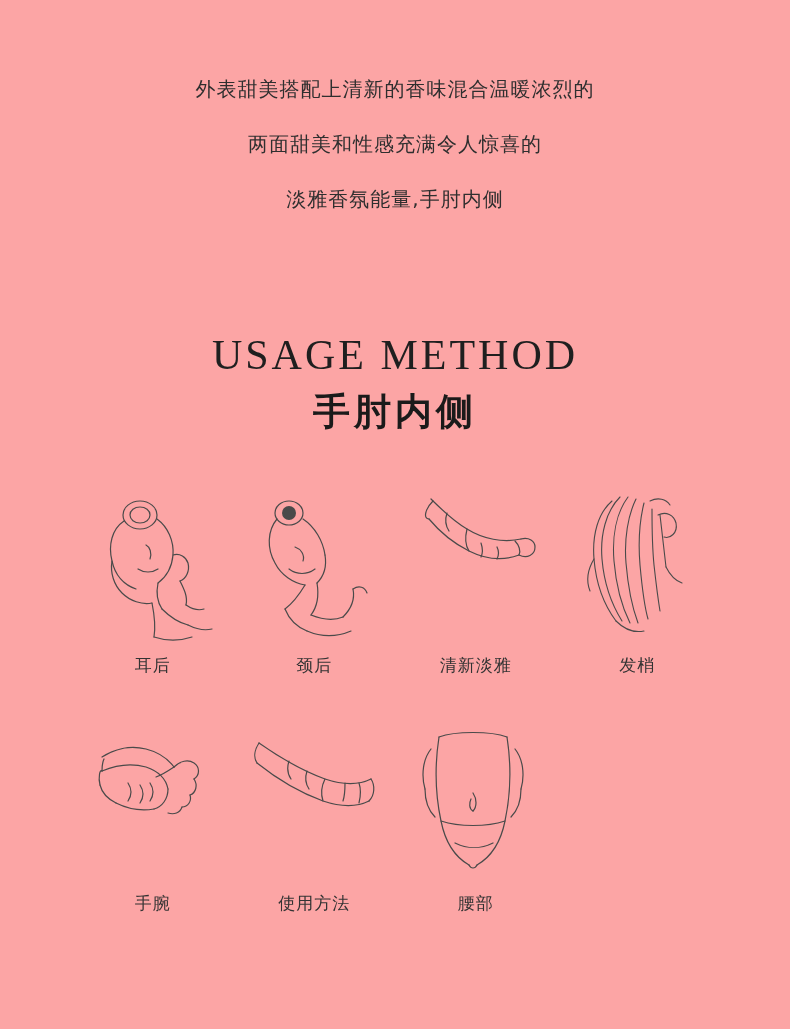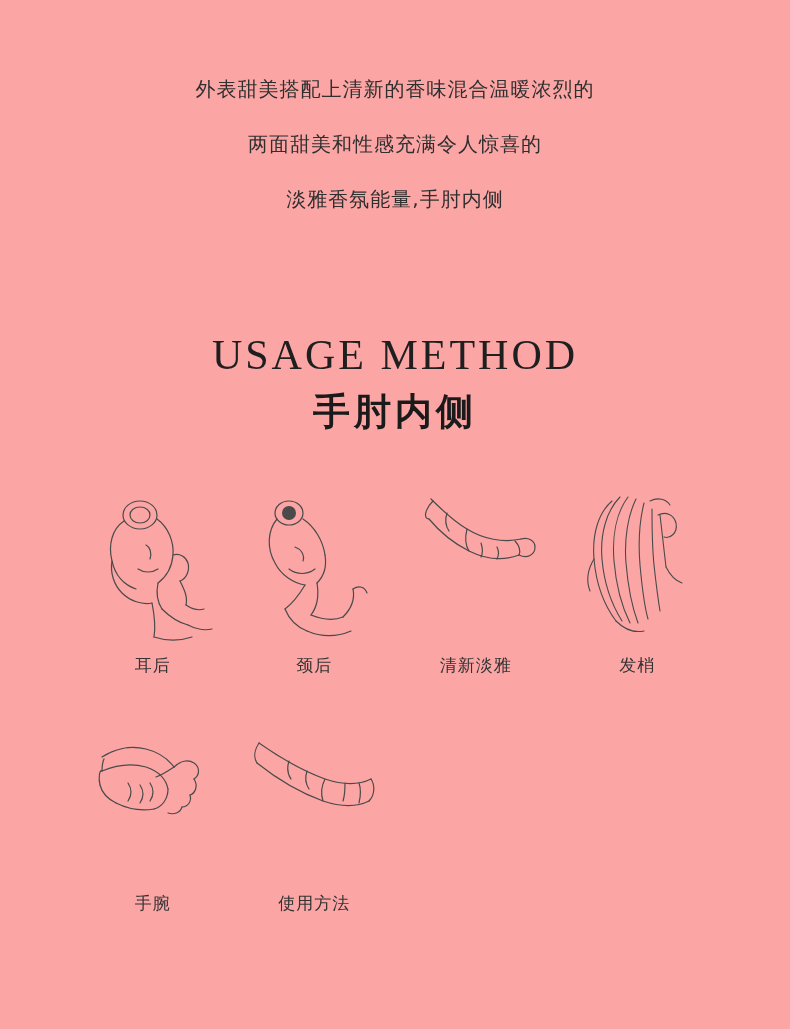--- a/index.html
+++ b/index.html
@@ -227,15 +227,34 @@
           <path d="M122 56 C126 62 126 72 120 78"></path>
           <path d="M40 38 C38 44 38 50 42 56"></path>
           <path d="M96 60 C96 66 96 72 94 78"></path>
           <path d="M110 60 C112 66 112 72 110 80"></path>
           <path d="M58 48 C56 54 56 60 60 66"></path>
         </svg>
       </div>
       <div class="caption">使用方法</div>
     </div>
 
+    <div class="cell">
+      <div class="art">
+        <svg width="130" height="160" viewBox="0 0 130 160" fill="none" stroke="#4a4a4a" stroke-width="1.2" stroke-linecap="round" stroke-linejoin="round">
+          <path d="M28 14 C24 40 24 70 30 98 C34 118 44 134 58 142"></path>
+          <path d="M96 14 C100 40 100 70 94 98 C90 118 80 134 66 142"></path>
+          <path d="M28 14 C44 8 80 8 96 14"></path>
+          <path d="M58 142 C60 146 64 146 66 142"></path>
+          <path d="M30 98 C48 104 76 104 94 98"></path>
+          <path d="M62 70 C66 76 66 84 62 88"></path>
+          <path d="M62 88 C58 86 58 80 60 76"></path>
+          <path d="M20 26 C12 36 10 52 14 66"></path>
+          <path d="M104 26 C112 36 114 52 110 66"></path>
+          <path d="M14 66 C14 78 18 88 24 94"></path>
+          <path d="M110 66 C110 78 106 88 100 94"></path>
+          <path d="M44 120 C56 126 70 126 82 120"></path>
+        </svg>
+      </div>
+      <div class="caption">腰部</div>
+    </div>
 
   </div>
 </div>
 
 </body></html>

